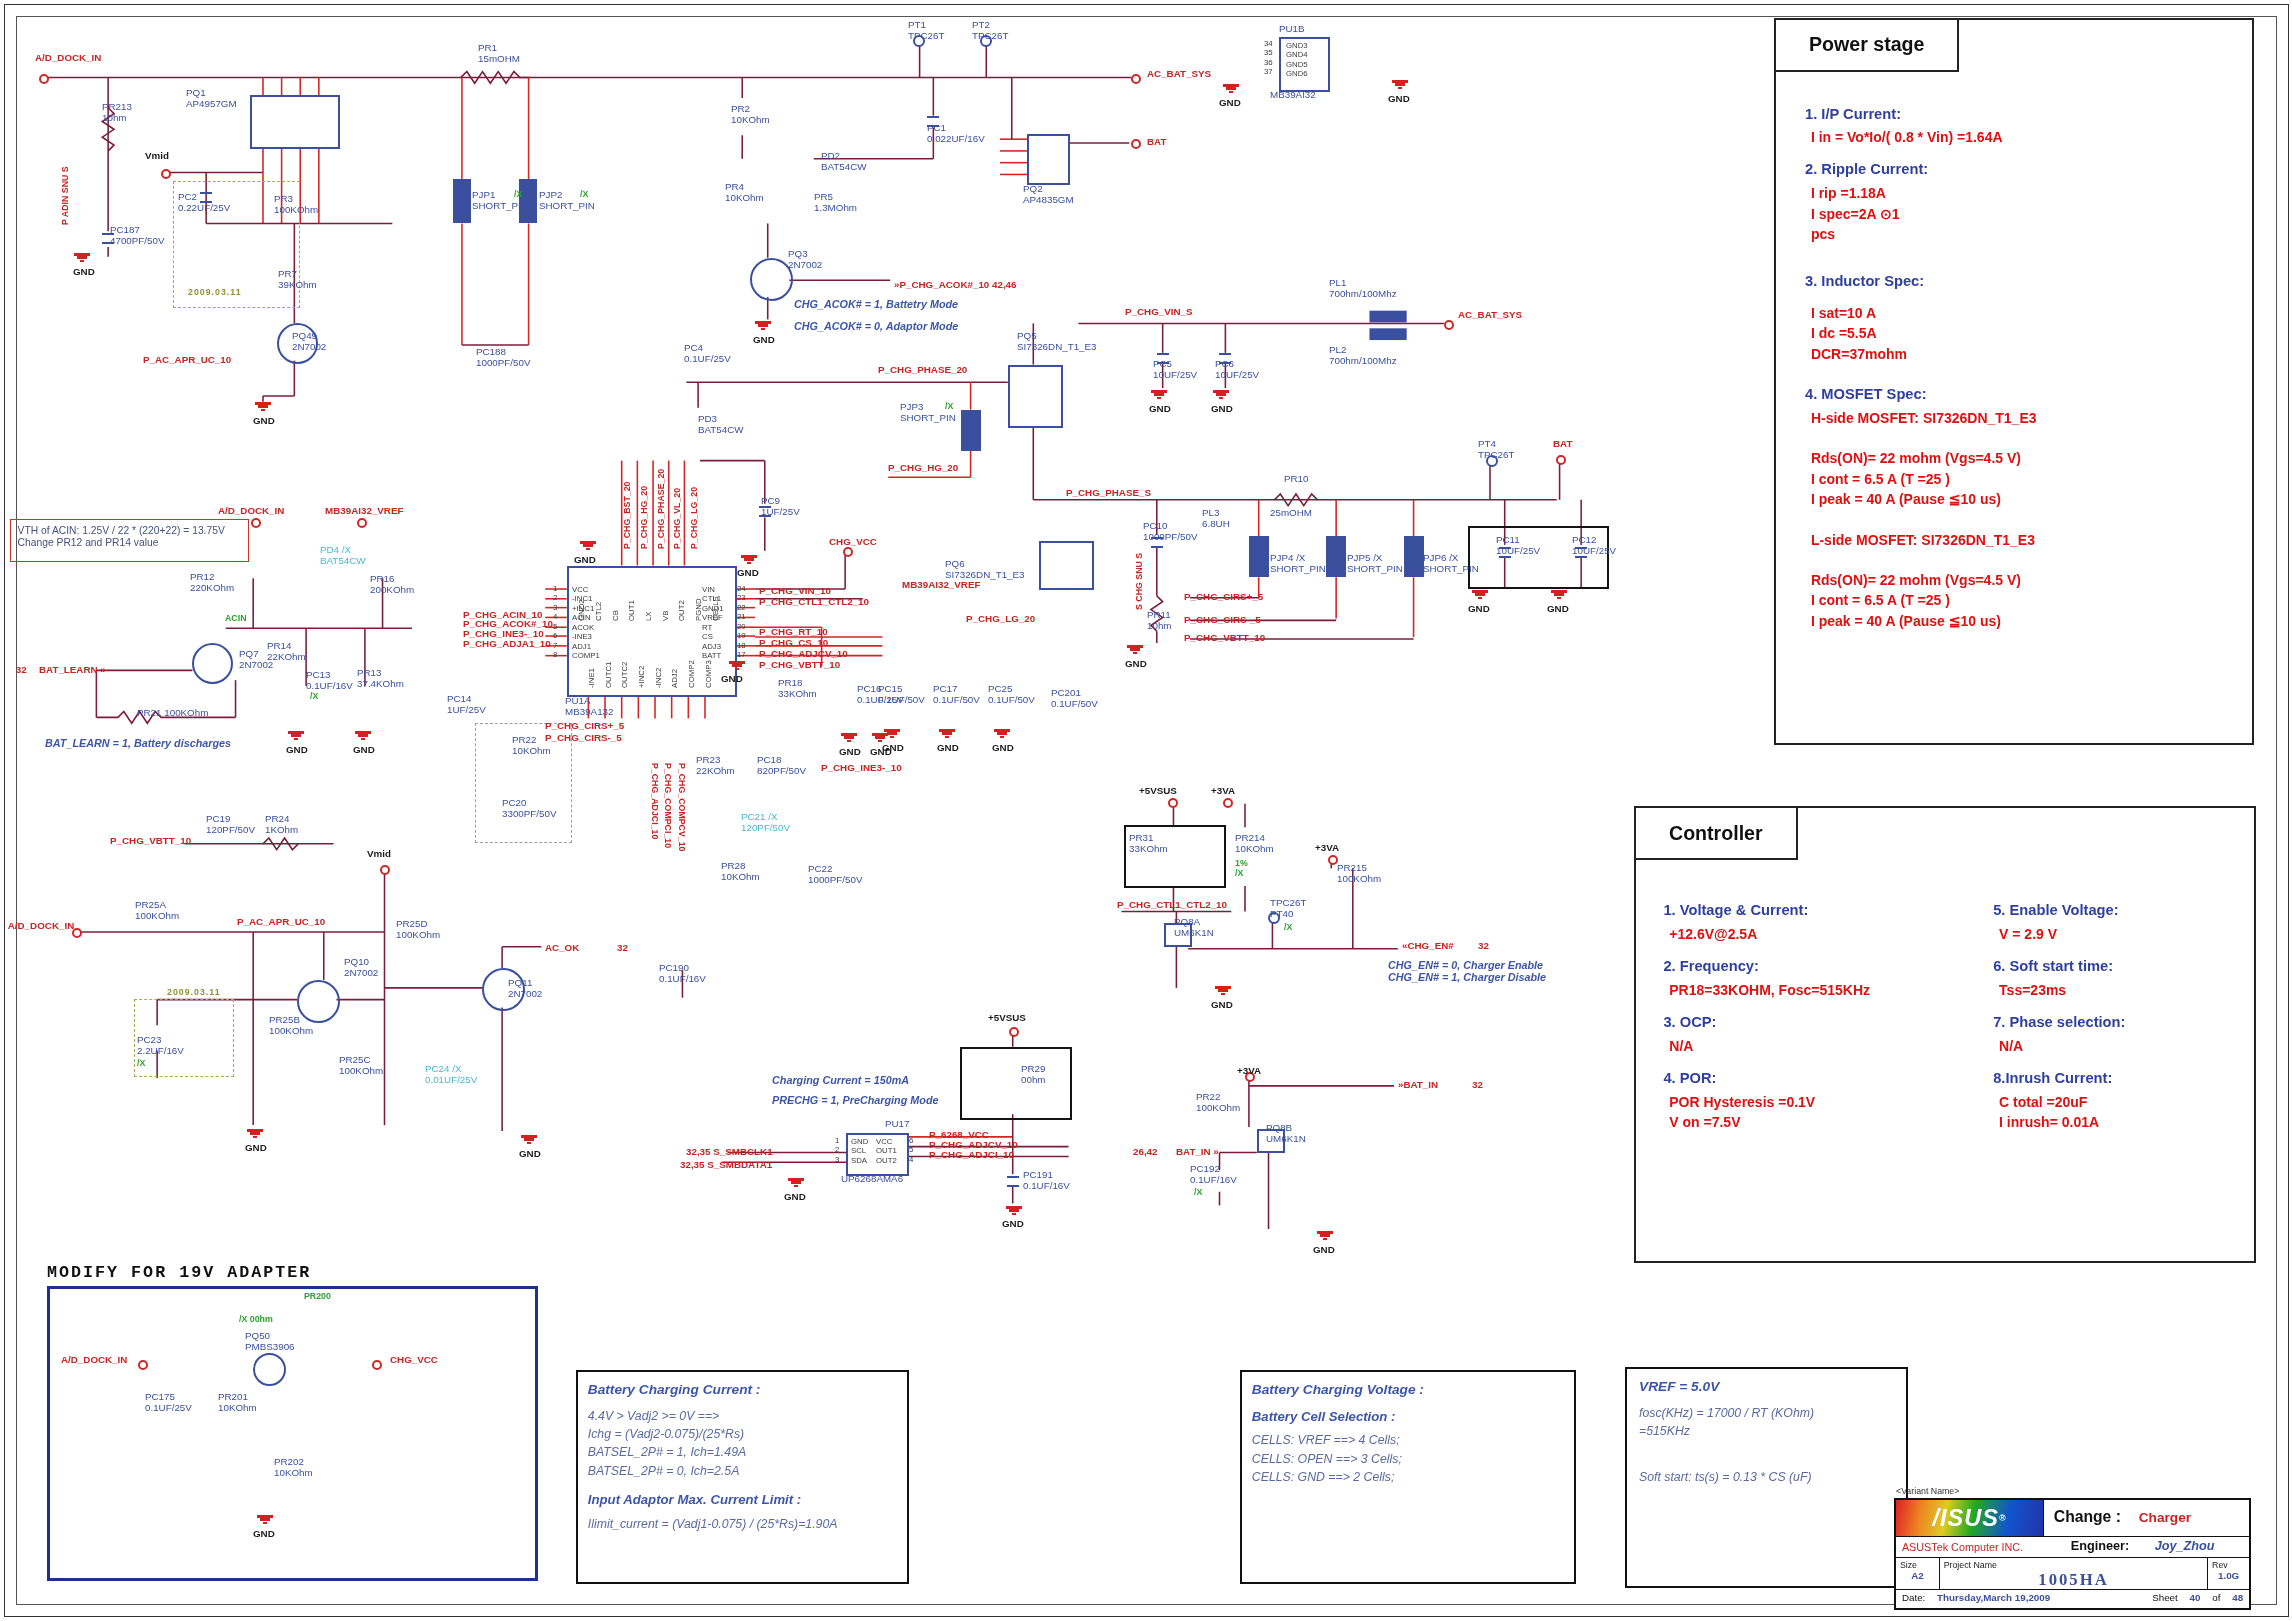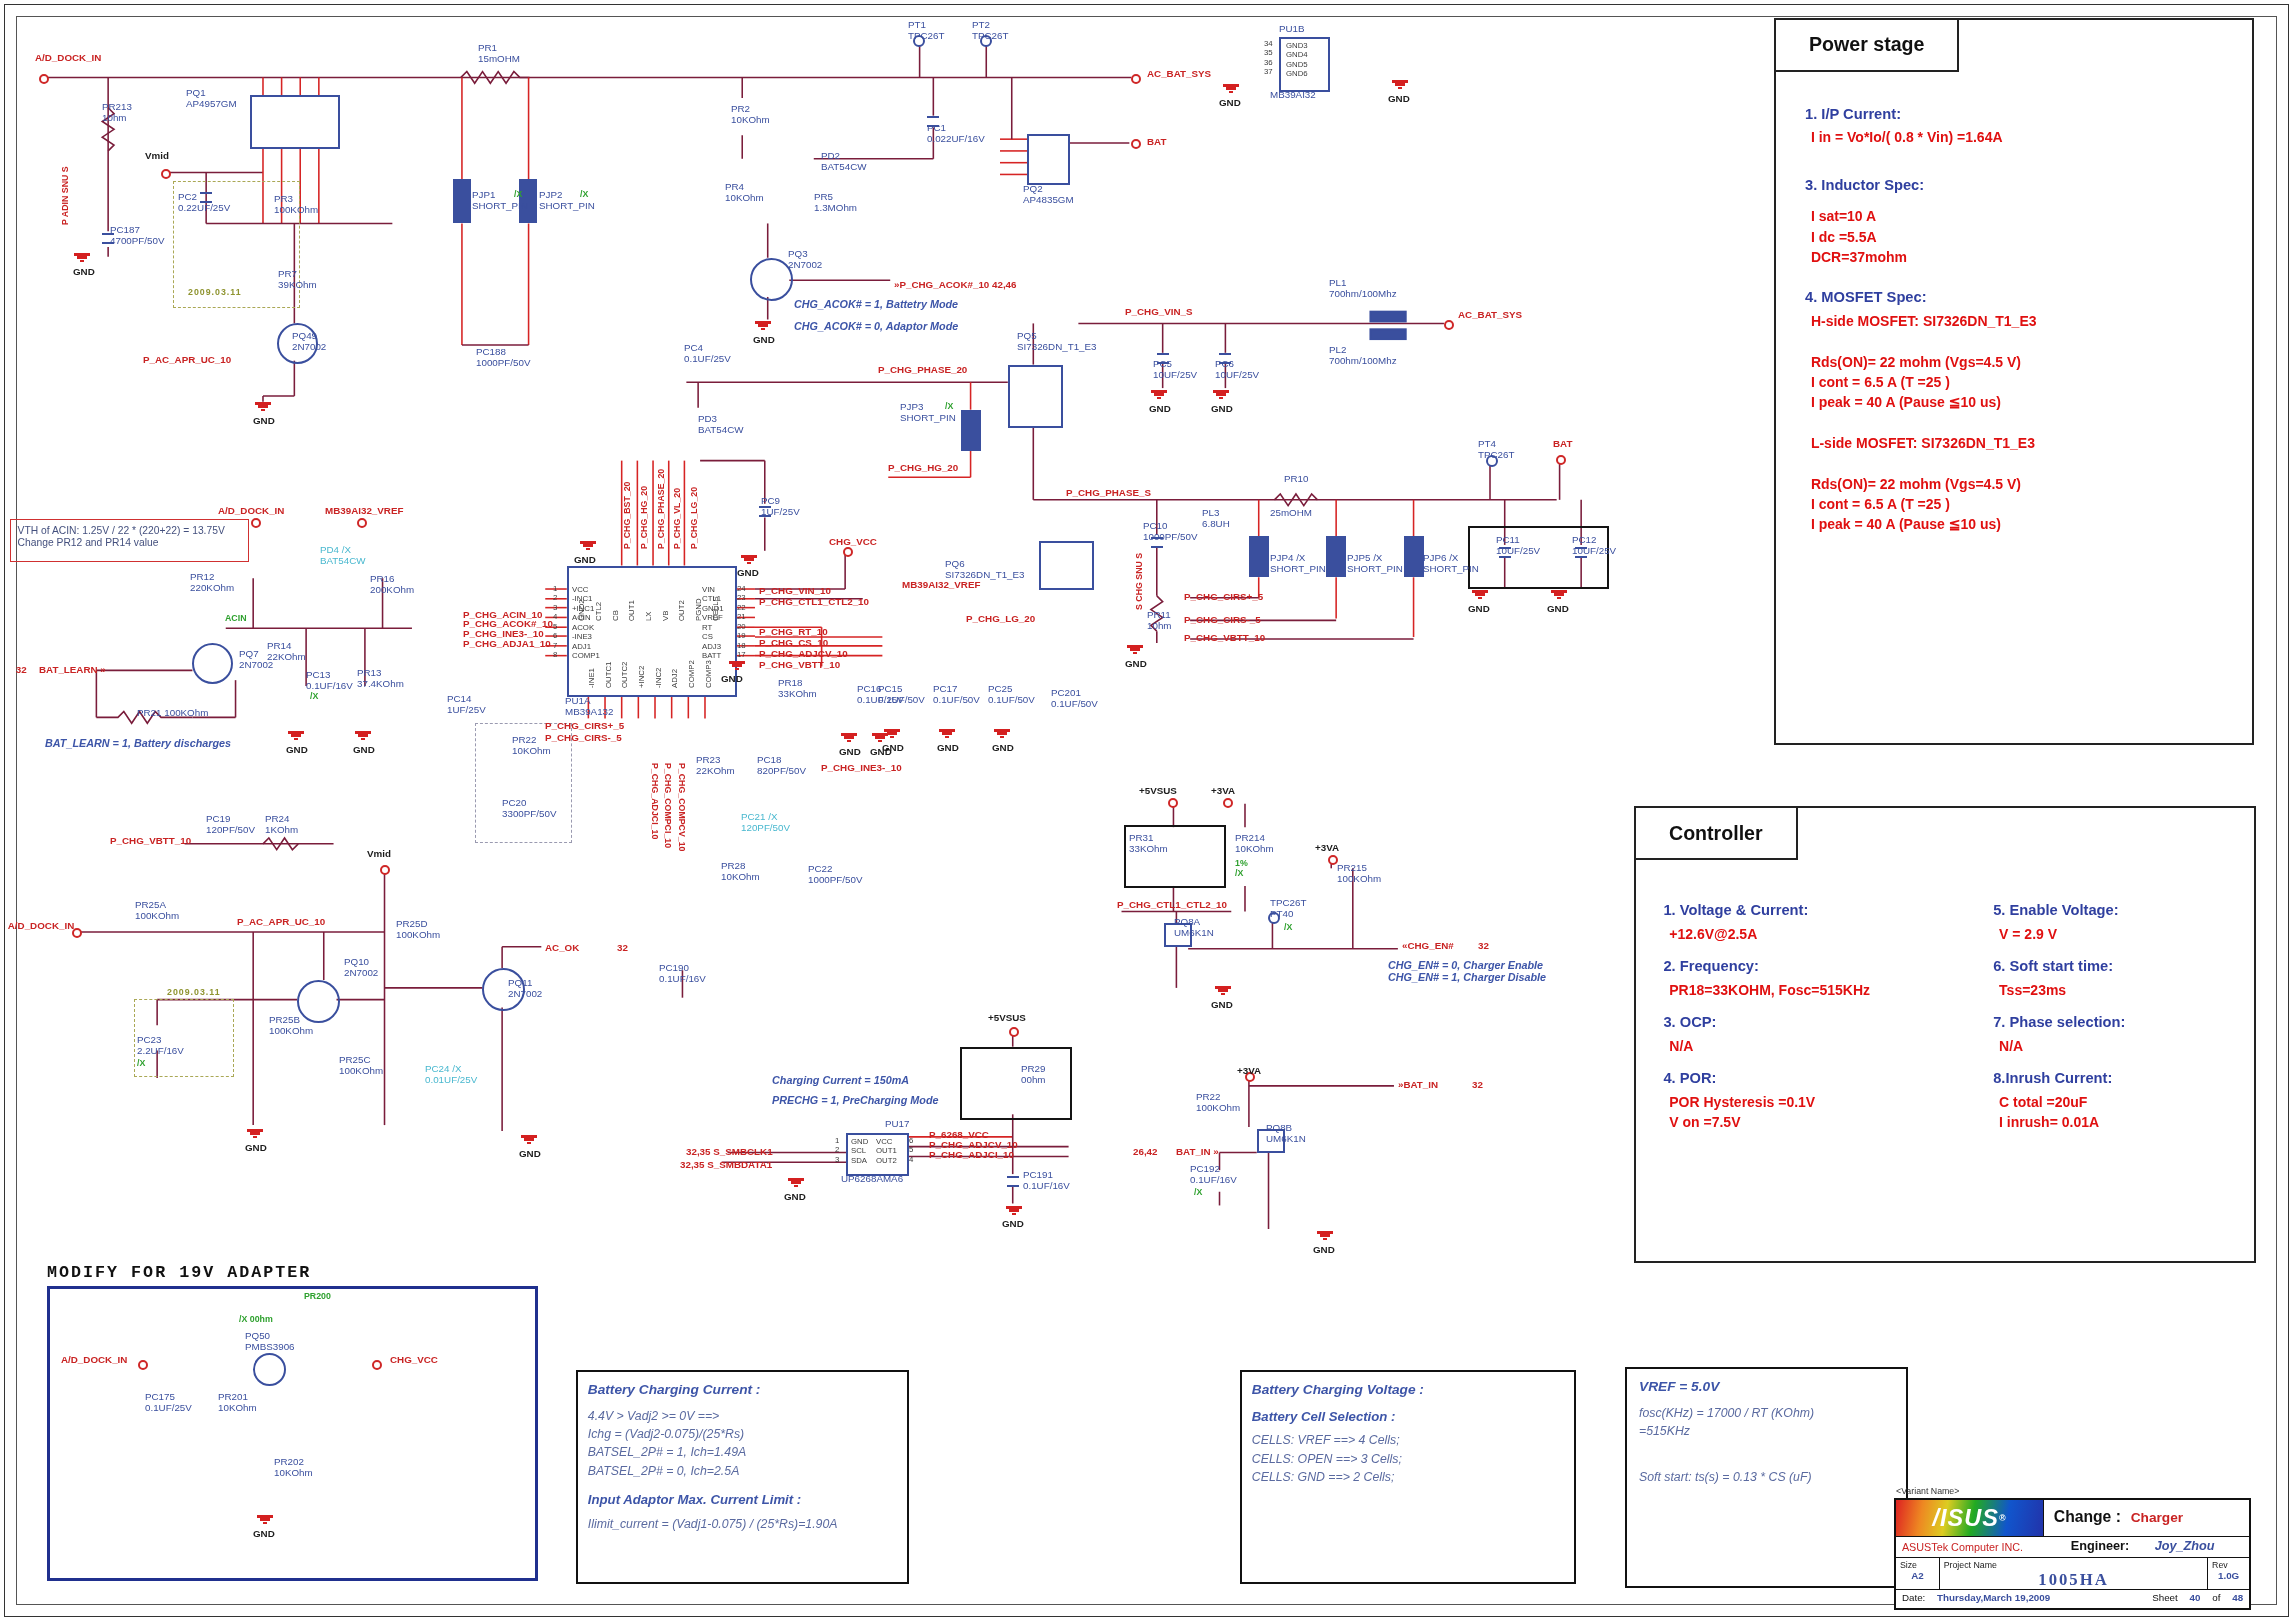--- a/index.html
+++ b/index.html
@@ -60,21 +60,21 @@
   .notebox.it .ln{font-style:italic;}
   .modifybox{position:absolute;border:3.9px solid #20308e;background:#fff;z-index:2;}
   
   .tblock{position:absolute;border:2px solid #111;background:#fff;z-index:6;font-size:9.8px;}
   .tblock .row1{display:flex;border-bottom:1.5px solid #111;height:36px;}
   .logo{width:147px;background:linear-gradient(100deg,#d22 0%,#e82 18%,#dc2 34%,#2a2 52%,#15c 75%,#23a 100%);
         color:#fff;font-weight:bold;font-style:italic;font-size:23.5px;display:flex;align-items:center;justify-content:center;
         letter-spacing:1px;border-right:1px solid #111;}
   .logo sup{font-size:8.8px;}
   .t-title-lab{font-weight:bold;font-size:15.7px;color:#111;padding:7.8px 5.9px 0 9.8px;}
-  .t-title{color:#c92323;font-weight:bold;font-size:13.7px;padding:9.8px 0 0 3.9px;}
+  .t-title{color:#c92323;font-weight:bold;font-size:13.7px;padding:9.8px 0 0 3.9px;margin-left:8px;}
   .row2{display:flex;border-bottom:1.5px solid #111;height:19.6px;}
   .company{color:#c92323;font-size:10.8px;padding:3.9px 0 0 5.9px;width:157px;}
   .eng-lab{font-weight:bold;font-size:12.7px;padding:2px 0 0 11.8px;color:#111;}
   .eng{color:#3a4f9e;font-weight:bold;font-style:italic;font-size:12.7px;padding:2px 0 0 25.5px;}
   .row3{display:flex;border-bottom:1.5px solid #111;height:31px;}
   .cell{border-right:1px solid #111;padding:2px 3.9px;color:#111;}
   .cell .lab{font-size:8.8px;color:#222;}
   .cell .val{color:#3a4f9e;font-weight:bold;text-align:center;}
   .proj .val{font-size:16.7px;letter-spacing:2px;font-family:"Liberation Serif",serif;}
   .row4{display:flex;height:15.7px;font-size:9.8px;color:#111;}
@@ -750,20 +750,26 @@
       <span class="lb k" style="left: 253px; top: 1529px;">GND</span>
     </div>
 
   <div class="annbox" style="left:1774px;top:17.6px;width:476px;height:723px;">
     <div class="tab">Power stage</div>
     <div style="margin-top:86px;">
       <div class="ps-sec">
         <div class="h">1. I/P Current:</div>
         <div class="l">I in = Vo*Io/( 0.8 * Vin) =1.64A</div>
       </div>
+      <div class="ps-sec">
+        <div class="h">2. Ripple Current:</div>
+        <div class="l">I    rip =1.18A
+I spec=2A ⊙1
+pcs</div>
+      </div>
       <div class="ps-sec" style="margin-top:29px;">
         <div class="h">3. Inductor Spec:</div>
         <div class="l" style="margin-top:13.7px;">I sat=10 A
 I dc =5.5A
 DCR=37mohm</div>
       </div>
       <div class="ps-sec" style="margin-top:22px;">
         <div class="h">4. MOSFET Spec:</div>
         <div class="l">H-side MOSFET: SI7326DN_T1_E3
 

